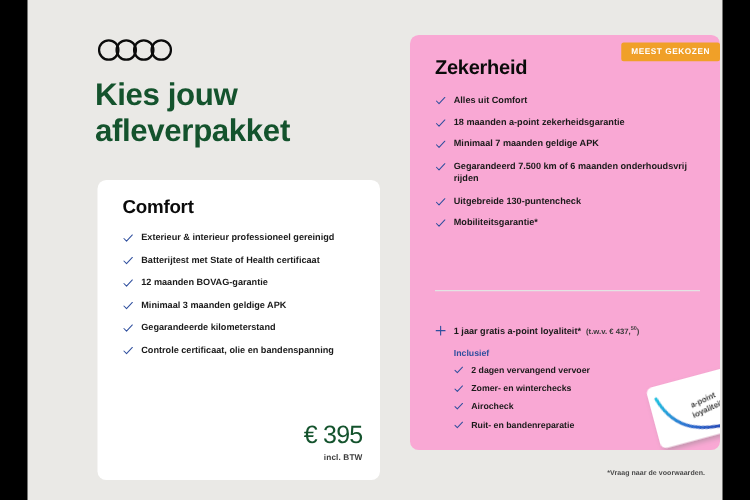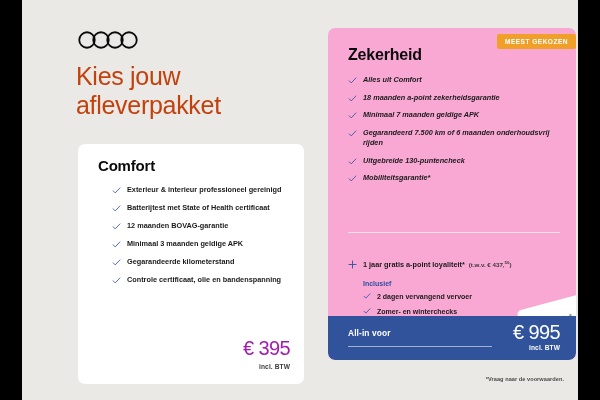--- a/index.html
+++ b/index.html
@@ -16,48 +16,48 @@
     position:absolute;left:22px;top:0;width:556px;height:400px;
     background:#eae9e6;
   }
 
   
   .brand-logo{position:absolute;left:56px;top:30px;width:62px;height:20px;}
   .brand-logo svg{display:block;width:62px;height:20px;}
 
   .headline{
     position:absolute;left:54px;top:62px;width:240px;
-    font-size:25px;line-height:29px;font-weight:400;color:#c2410c;
+    font-size:25px;line-height:29px;font-weight:700;color:#14532d;
     letter-spacing:-0.3px;
   }
 
   .comfort-card{
     position:absolute;left:56px;top:144px;width:226px;height:240px;
     background:#ffffff;border-radius:7px;
   }
   .comfort-title{
     position:absolute;left:20px;top:13px;
     font-size:15px;font-weight:700;color:#0b0b0b;letter-spacing:-0.2px;
   }
   .comfort-list{
-    position:absolute;left:34px;top:41px;right:10px;
+    position:absolute;left:20px;top:41px;right:10px;
     margin:0;padding:0;list-style:none;
   }
   .comfort-list li{
     position:relative;padding-left:15px;margin-bottom:7.5px;
     font-size:7.3px;line-height:10.5px;color:#1a1a1a;font-weight:600;
   }
   .tick{
     position:absolute;left:0;top:1px;width:9px;height:9px;
   }
   .tick svg{display:block;width:9px;height:9px;}
 
   .comfort-price{
     position:absolute;right:14px;bottom:26px;
-    font-size:20px;font-weight:400;color:#a21caf;letter-spacing:-0.6px;
+    font-size:20px;font-weight:400;color:#14532d;letter-spacing:-0.6px;
     line-height:20px;
   }
   .comfort-btw{
     position:absolute;right:14px;bottom:14px;
     font-size:6.6px;color:#3a3a3a;font-weight:600;letter-spacing:0.1px;
   }
 
   
   .zeker-card{
     position:absolute;left:306px;top:28px;width:248px;height:332px;
@@ -68,21 +68,21 @@
     background:#f0a028;color:#ffffff;
     font-size:6.6px;font-weight:700;letter-spacing:0.45px;
     padding:4px 8px 4px 8px;border-radius:2px;
   }
   .zeker-title{
     position:absolute;left:20px;top:18px;
     font-size:16px;font-weight:700;color:#0b0b0b;letter-spacing:-0.2px;
   }
   .zeker-list{
     position:absolute;left:20px;top:47px;right:14px;
-    margin:0;padding:0;list-style:none;font-style:italic;
+    margin:0;padding:0;list-style:none;
   }
   .zeker-list li{
     position:relative;padding-left:15px;margin-bottom:7px;
     font-size:7.3px;line-height:10.5px;color:#1a1a1a;font-weight:600;
   }
   .divider{
     position:absolute;left:20px;right:16px;top:204px;height:1px;background:#e3e3e3;
   }
   .plus-row{
     position:absolute;left:20px;top:232px;right:12px;
@@ -341,24 +341,18 @@
               <circle cx="86.5" cy="59.8" r="1.5" fill="#2036a8"></circle>
               <g transform="rotate(-10 52 40)" fill="#2b2b2b" font-family="Liberation Sans, sans-serif" font-weight="700">
                 <text x="44" y="39" font-size="6.4">a-point</text>
                 <text x="42" y="47" font-size="6.4">loyaliteit</text>
               </g>
             </g>
           </svg>
         </div>
       </div>
 
-      <div class="blue-bar">
-        <div class="allin-label">All-in voor</div>
-        <div class="allin-rule"></div>
-        <div class="zeker-price">€ 995</div>
-        <div class="zeker-btw">incl. BTW</div>
-      </div>
     </div>
 
     <div class="footnote">*Vraag naar de voorwaarden.</div>
 
   </div>
 </div>
 
 </body></html>

